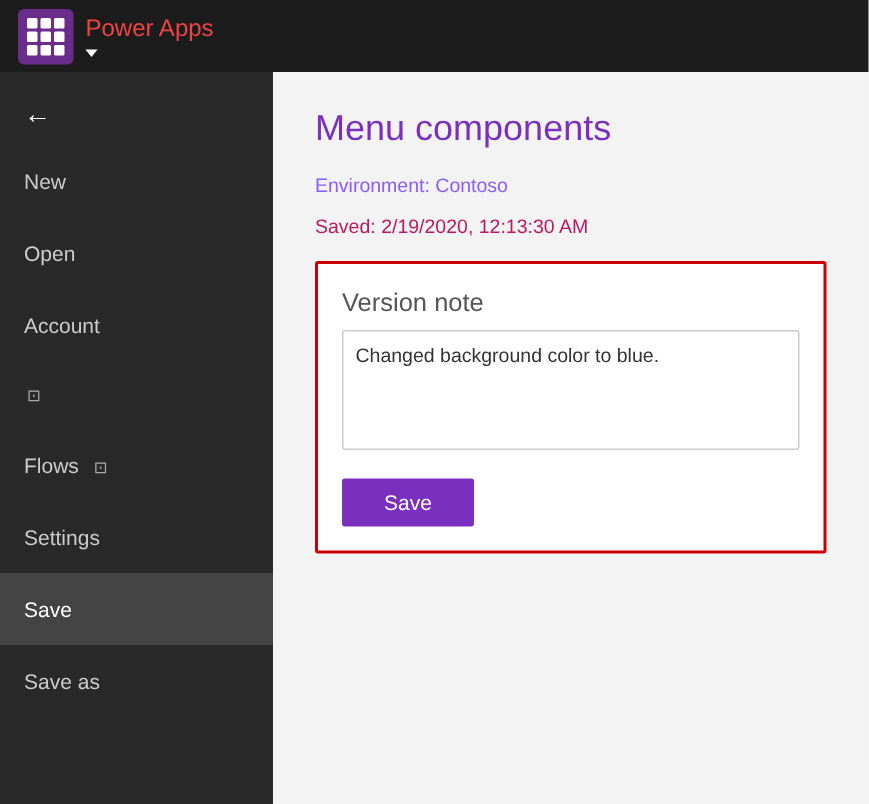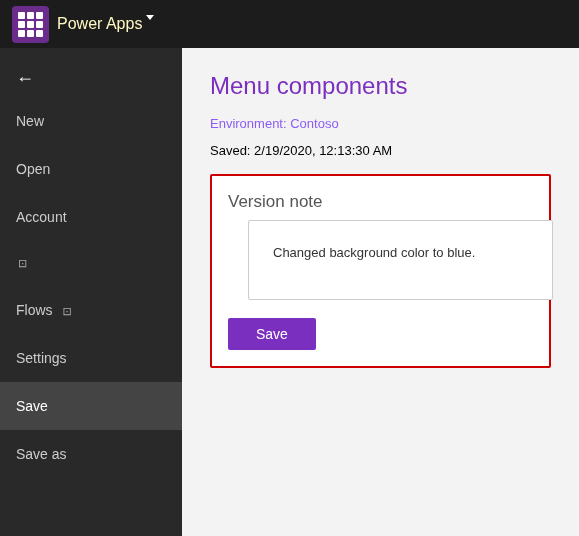--- a/index.html
+++ b/index.html
@@ -37,25 +37,26 @@
       cursor: pointer;
     }
     .waffle-dot {
       width: 7px;
       height: 7px;
       background: white;
       border-radius: 1px;
     }
 
     .app-name {
-      color: #fef9c3;
+      color: #ef4444;
       font-size: 16px;
       font-weight: 400;
       display: flex;
       gap: 4px;
+      flex-direction: column;
     }
 
     .chevron-down {
       width: 0;
       height: 0;
       border-left: 4px solid transparent;
       border-right: 4px solid transparent;
       border-top: 5px solid white;
       display: inline-block;
     }
@@ -127,21 +128,21 @@
     }
 
     .environment {
       font-size: 13px;
       color: #8b5cf6;
       margin-bottom: 12px;
     }
 
     .saved-info {
       font-size: 13px;
-      color: #000000;
+      color: #be185d;
       margin-bottom: 16px;
     }
 
     .version-card {
       border: 2px solid #cc0000;
       background: white;
       padding: 16px;
       border-radius: 2px;
       max-width: 360px;
     }
@@ -150,28 +151,27 @@
       font-size: 17px;
       color: #555;
       margin-bottom: 8px;
     }
 
     .version-textarea {
       width: 100%;
       height: 80px;
       border: 1px solid #ccc;
       border-radius: 2px;
-      padding: 24px;
+      padding: 8px;
       font-size: 13px;
       color: #333;
       resize: none;
       outline: none;
       font-family: 'Segoe UI', sans-serif;
       margin-bottom: 14px;
-      margin-left: 20px;
     }
 
     .save-btn {
       background: #7b2fbe;
       color: white;
       border: none;
       padding: 8px 28px;
       font-size: 14px;
       cursor: pointer;
       border-radius: 2px;

